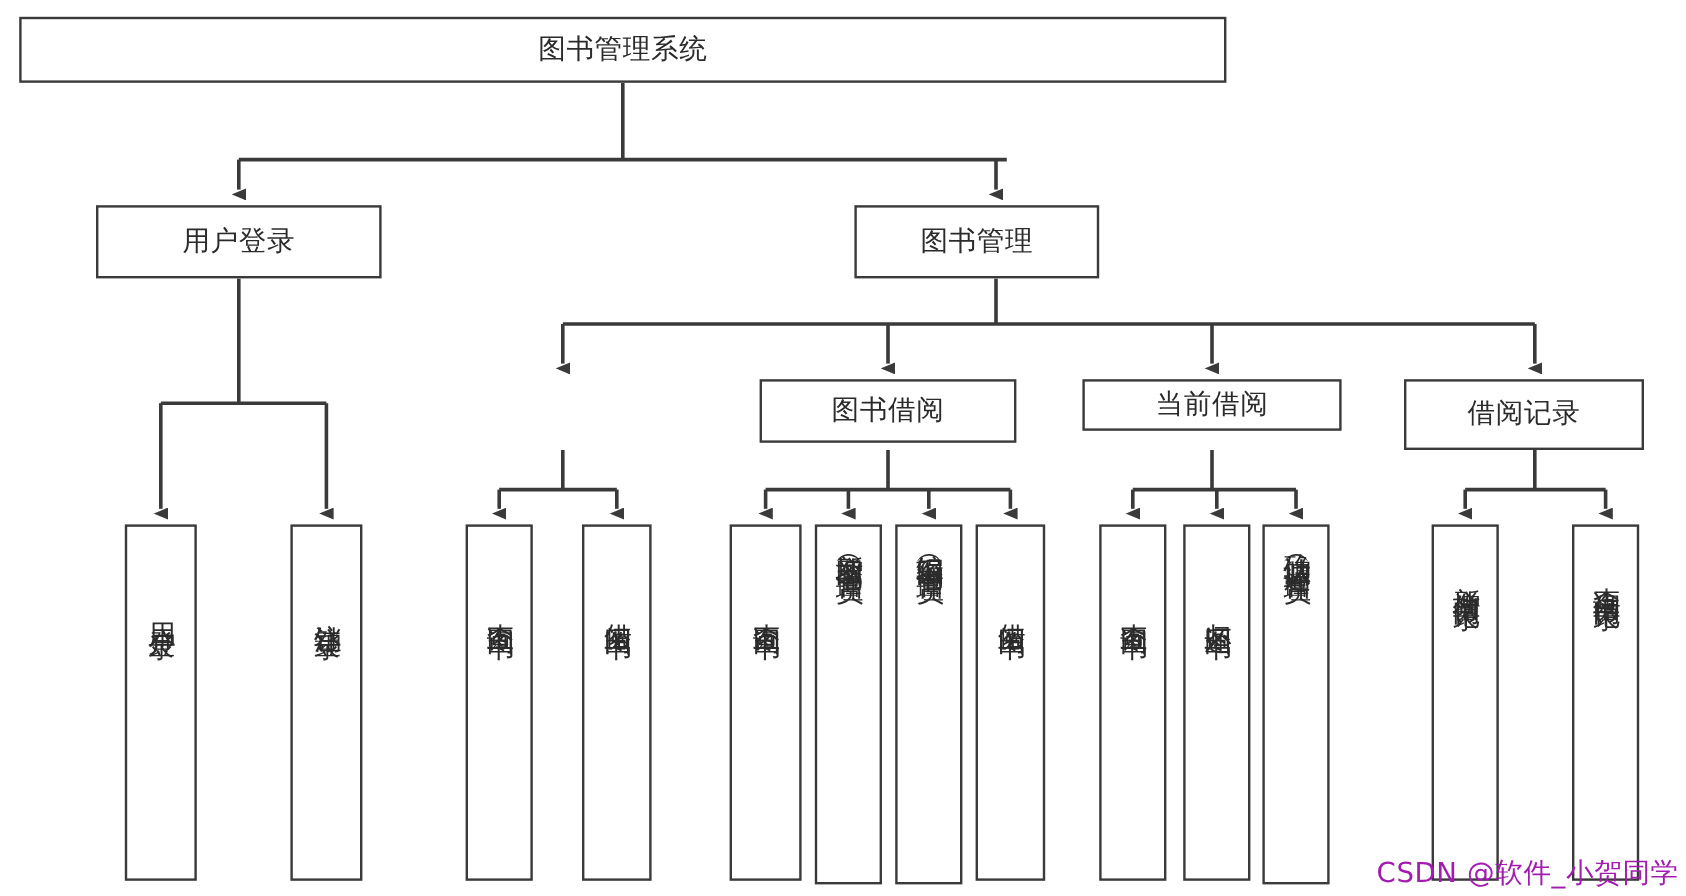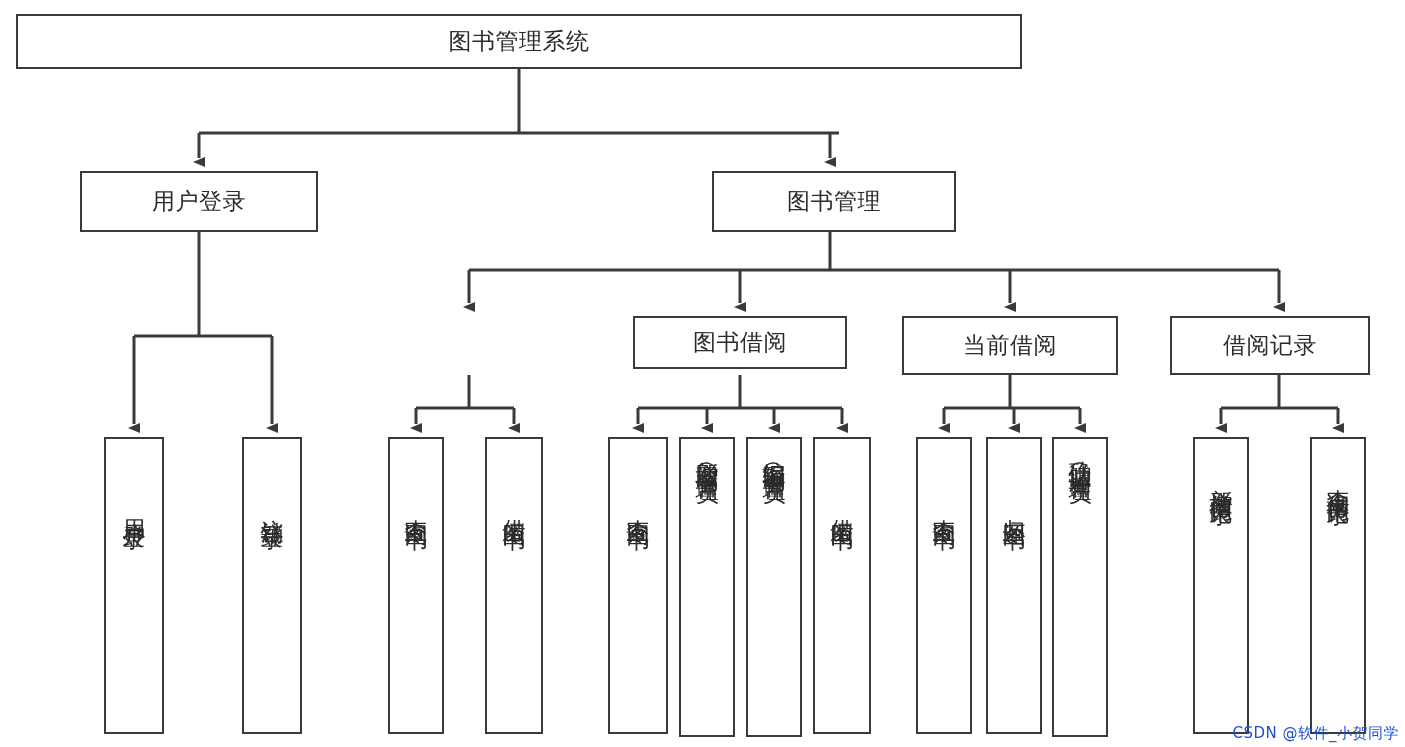--- a/index.html
+++ b/index.html
@@ -54,22 +54,22 @@
     writing-mode: vertical-rl;
     text-orientation: upright;
     font-size: 23px;
     letter-spacing: 3px;
     margin: 0 auto;
   }
   .watermark {
     position: absolute;
     right: 6px;
     bottom: 4px;
-    font-size: 15px;
-    color: #1d4ed8;
+    font-size: 23px;
+    color: #a21caf;
     letter-spacing: 0.5px;
     white-space: nowrap;
     user-select: none;
   }
 </style>
 </head>
 <body>
 
 <div id="canvas">
 
@@ -123,28 +123,28 @@
     </g>
   </svg>
 
   <div class="node horizontal" style="left:16px; top:14px; width:1006px; height:55px;">
     <span class="node-label">图书管理系统</span>
   </div>
 
   <div class="node horizontal" style="left:80px; top:171px; width:238px; height:61px;">
     <span class="node-label">用户登录</span>
   </div>
-  <div class="node horizontal" style="left:712px; top:171px; width:244px; height:61px;">
+  <div class="node horizontal" style="left:712px; top:171px; width:204px; height:61px;">
     <span class="node-label">图书管理</span>
   </div>
 
   <div class="node horizontal" style="left:633px; top:316px; width:214px; height:53px;">
     <span class="node-label">图书借阅</span>
   </div>
-  <div class="node horizontal" style="left:902px; top:316px; width:216px; height:59px;">
+  <div class="node horizontal" style="left:902px; top:316px; width:216px; height:43px;">
     <span class="node-label">当前借阅</span>
   </div>
   <div class="node horizontal" style="left:1170px; top:316px; width:200px; height:59px;">
     <span class="node-label">借阅记录</span>
   </div>
 
   <div class="node vertical" style="left:104px; top:437px; width:60px; height:297px; padding-top:62px;">
     <span class="node-label">用户登录</span>
   </div>
   <div class="node vertical" style="left:242px; top:437px; width:60px; height:297px; padding-top:62px;">

